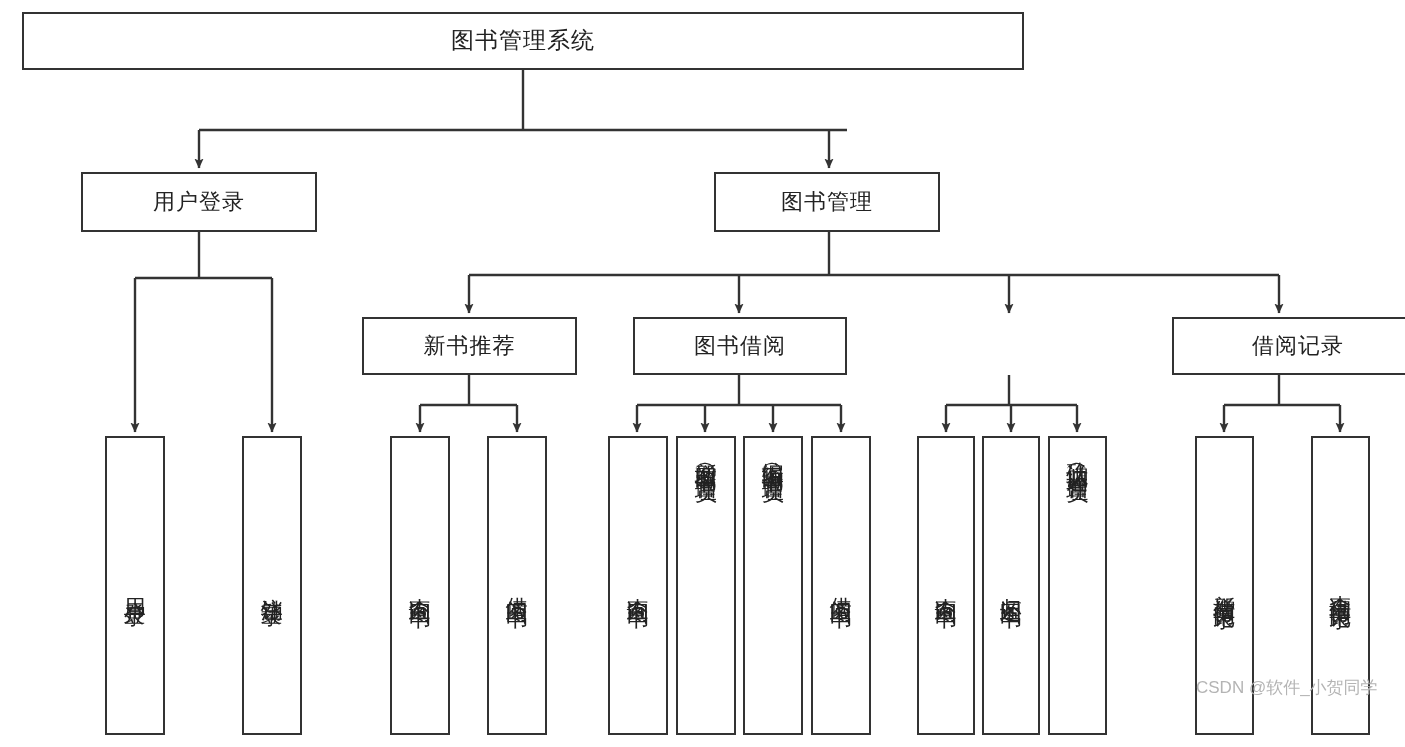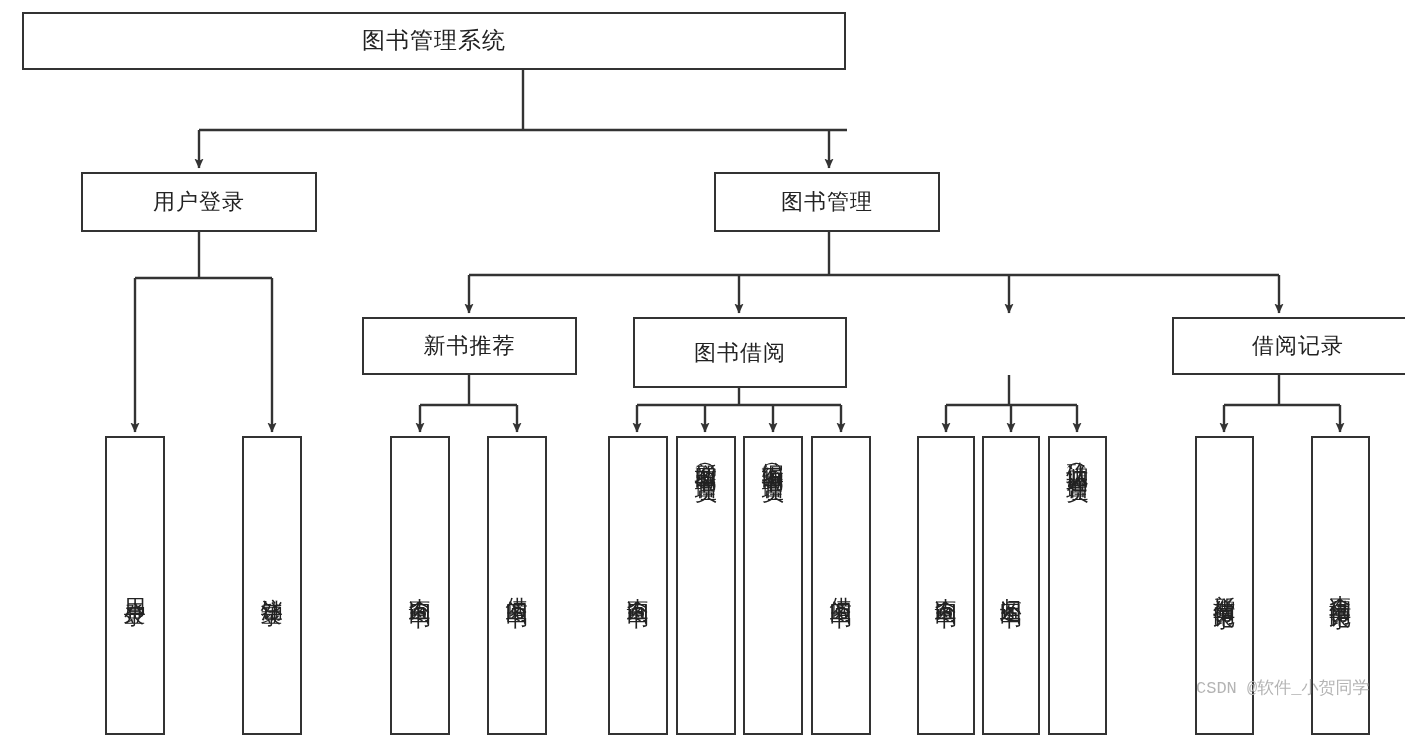--- a/index.html
+++ b/index.html
@@ -51,21 +51,21 @@
   
   .node.leaf.vcenter{align-items:center;padding-top:0;}
   #watermark{
     position:absolute;
     left:1196px;
     top:676px;
     font-size:17px;
     color:#b4b4b4;
     white-space:nowrap;
     z-index:3;
-    font-family:Liberation Mono, monospace;
+    font-family:Liberation Sans, sans-serif;
   }
 </style>
 </head>
 <body>
 
 <div id="canvas">
 
   <svg id="wires" viewBox="0 0 1405 747" xmlns="http://www.w3.org/2000/svg">
     <defs>
       <marker id="arrow" markerWidth="12" markerHeight="12" refX="9.5" refY="5" orient="auto" markerUnits="userSpaceOnUse">
@@ -109,35 +109,35 @@
       <path d="M1011,405 L1011,432" marker-end="url(#arrow)"></path>
       <path d="M1077,405 L1077,432" marker-end="url(#arrow)"></path>
 
       <path d="M1279,375 L1279,405"></path>
       <path d="M1224,405 L1340,405"></path>
       <path d="M1224,405 L1224,432" marker-end="url(#arrow)"></path>
       <path d="M1340,405 L1340,432" marker-end="url(#arrow)"></path>
     </g>
   </svg>
 
-  <div class="node root" style="left:22px;top:12px;width:824px;height:58px;">
+  <div class="node root" style="left:22px;top:12px;width:1002px;height:58px;">
     <span class="lbl">图书管理系统</span>
   </div>
 
   <div class="node lvl2" style="left:81px;top:172px;width:236px;height:60px;">
     <span class="lbl">用户登录</span>
   </div>
   <div class="node lvl2" style="left:714px;top:172px;width:226px;height:60px;">
     <span class="lbl">图书管理</span>
   </div>
 
   <div class="node lvl3" style="left:362px;top:317px;width:215px;height:58px;">
     <span class="lbl">新书推荐</span>
   </div>
-  <div class="node lvl3" style="left:633px;top:317px;width:214px;height:71px;">
+  <div class="node lvl3" style="left:633px;top:317px;width:214px;height:58px;">
     <span class="lbl">图书借阅</span>
   </div>
   <div class="node lvl3" style="left:1172px;top:317px;width:252px;height:58px;">
     <span class="lbl">借阅记录</span>
   </div>
 
   <div class="node leaf vcenter" style="left:105px;top:436px;width:60px;height:299px;">
     <span class="lbl">用户登录</span>
   </div>
   <div class="node leaf vcenter" style="left:242px;top:436px;width:60px;height:299px;">

